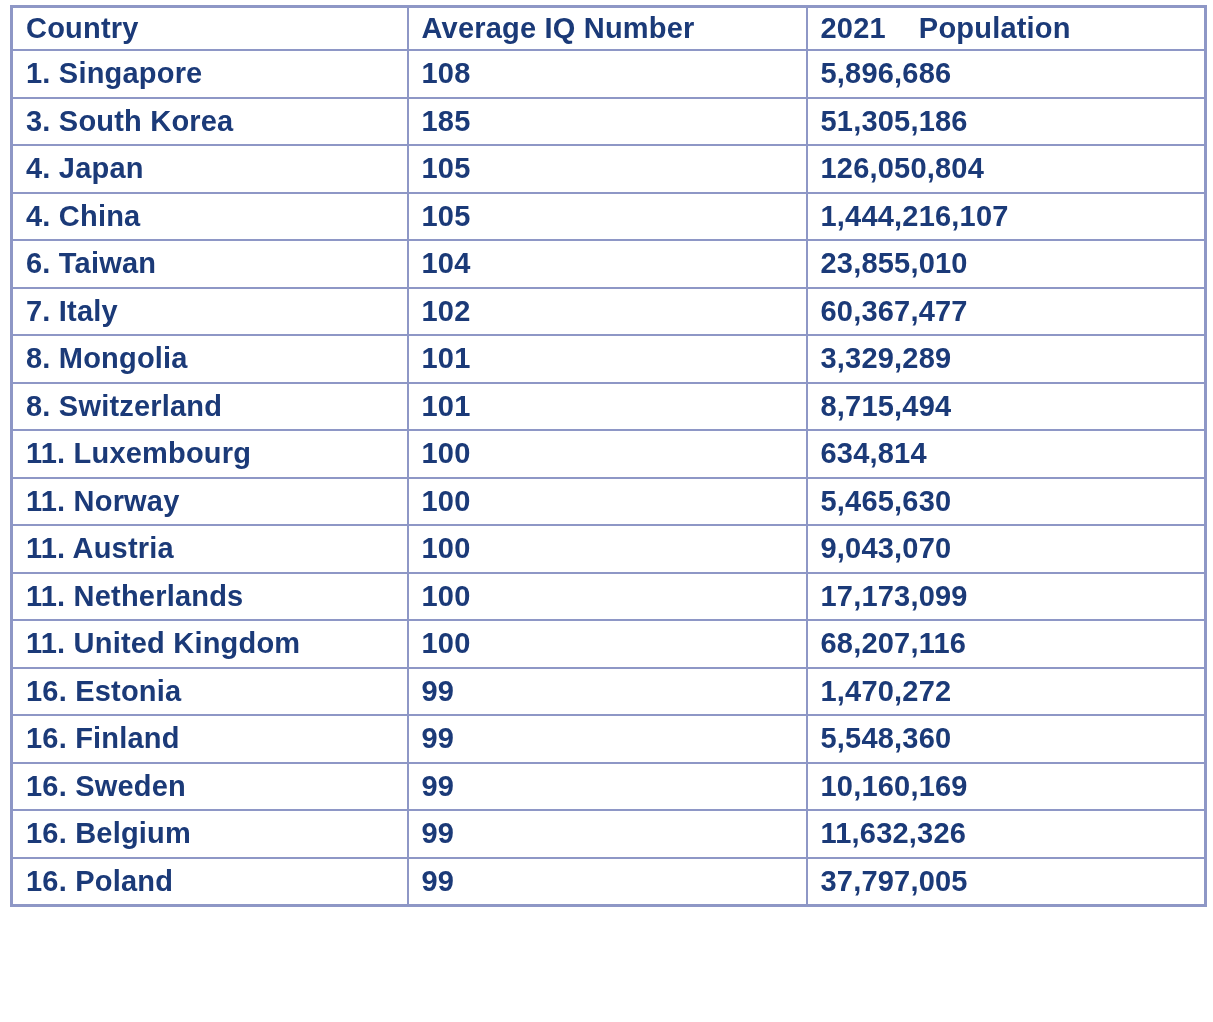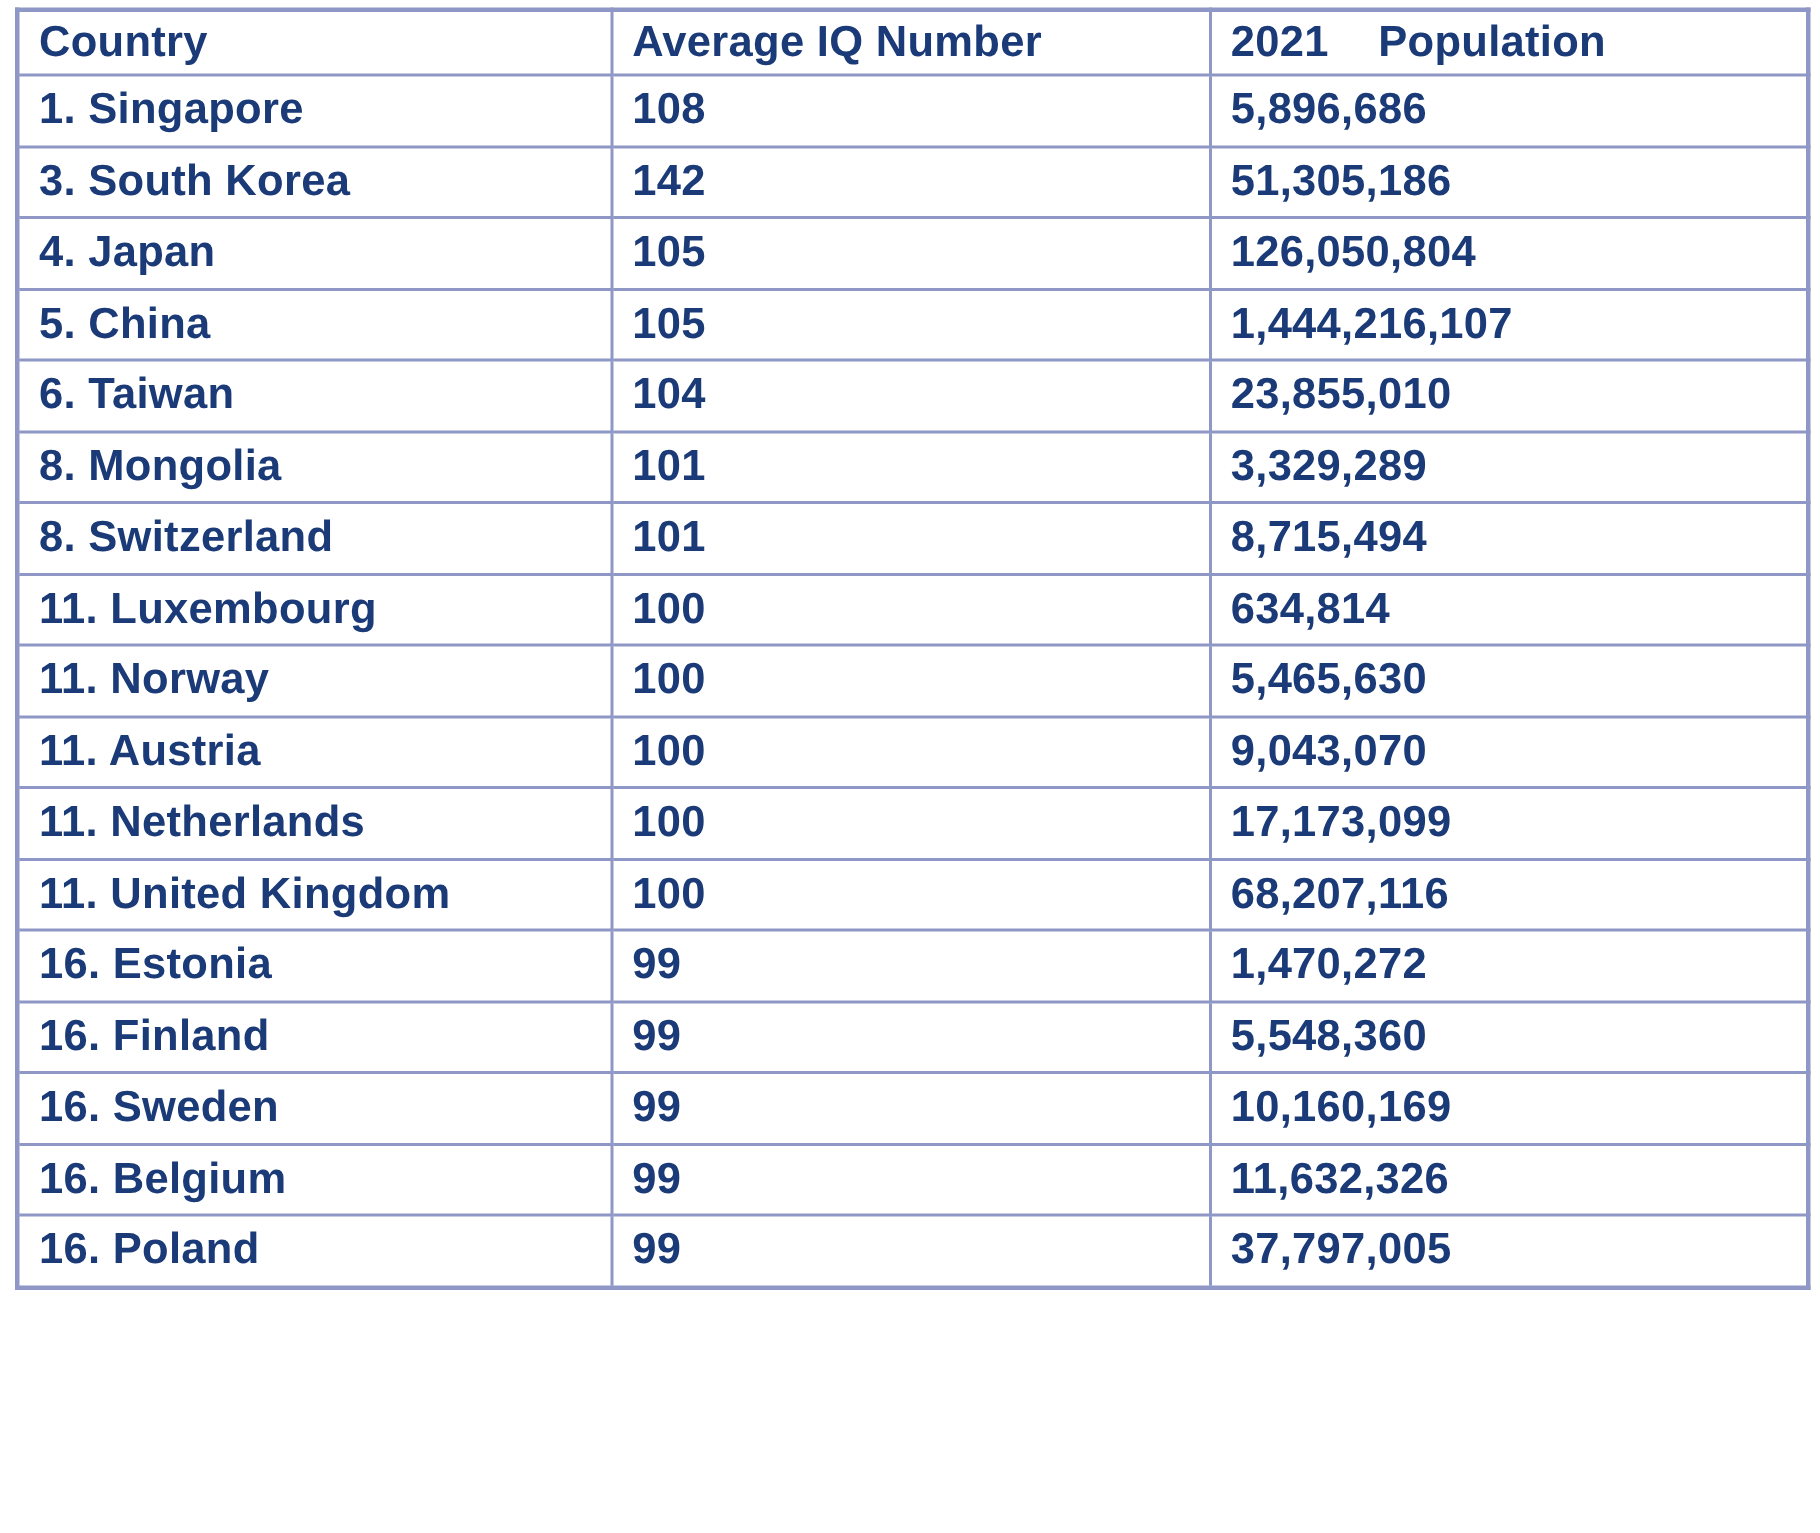--- a/index.html
+++ b/index.html
@@ -66,42 +66,47 @@
     <tbody>
   <tr>
     <td>1. Singapore</td>
     <td>108</td>
     <td>5,896,686</td>
   </tr>
 
 
   <tr>
     <td>3. South Korea</td>
-    <td>142</td>
+    <td>185</td>
     <td>51,305,186</td>
   </tr>
 
   <tr>
     <td>4. Japan</td>
     <td>105</td>
     <td>126,050,804</td>
   </tr>
 
   <tr>
-    <td>5. China</td>
+    <td>4. China</td>
     <td>105</td>
     <td>1,444,216,107</td>
   </tr>
 
   <tr>
     <td>6. Taiwan</td>
     <td>104</td>
     <td>23,855,010</td>
   </tr>
 
+  <tr>
+    <td>7. Italy</td>
+    <td>102</td>
+    <td>60,367,477</td>
+  </tr>
 
 
   <tr>
     <td>8. Mongolia</td>
     <td>101</td>
     <td>3,329,289</td>
   </tr>
 
   <tr>
     <td>8. Switzerland</td>

